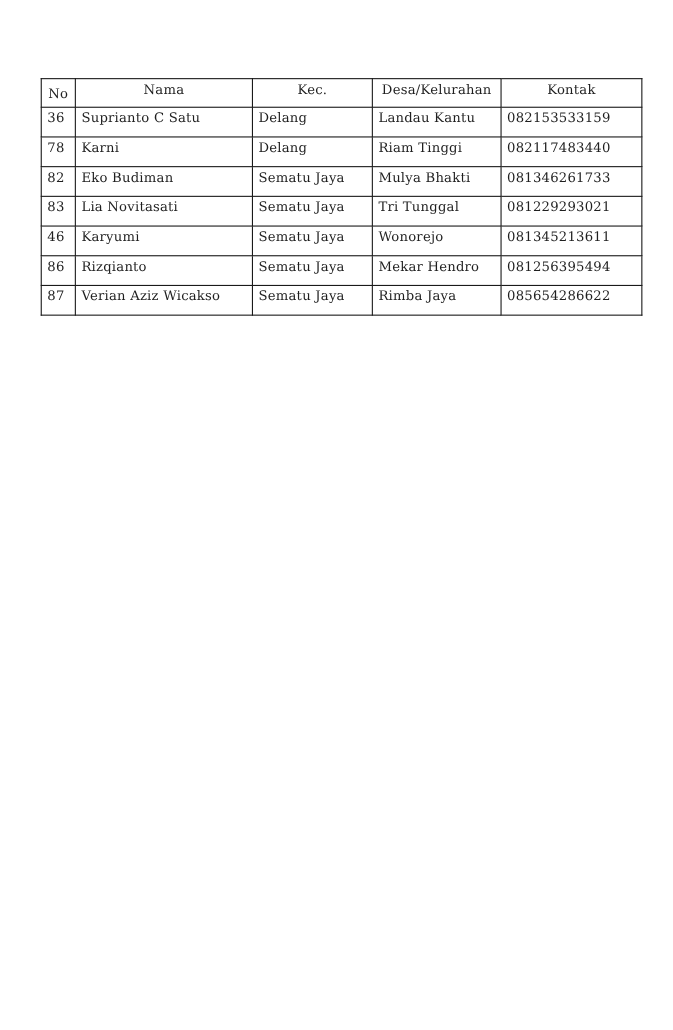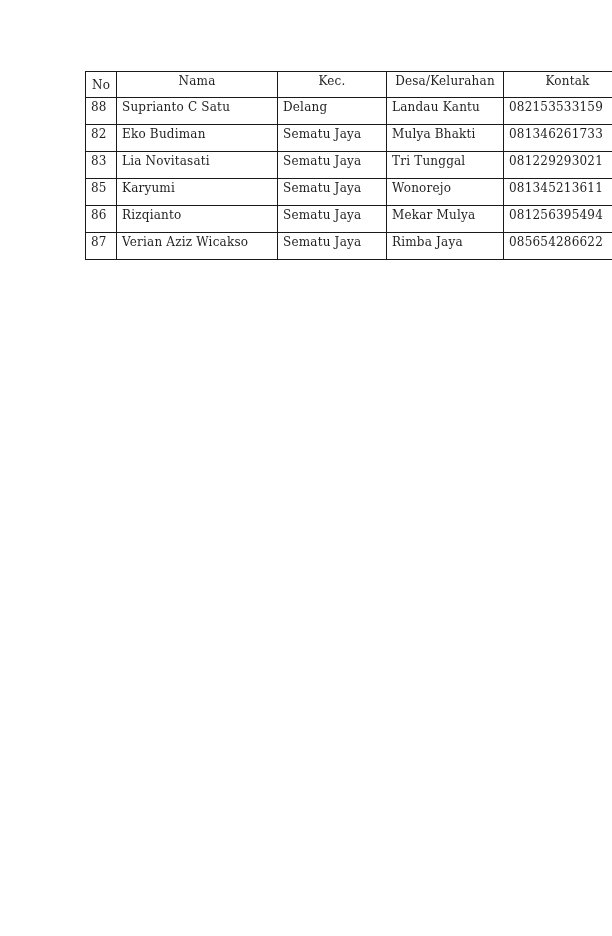--- a/index.html
+++ b/index.html
@@ -13,21 +13,20 @@
     background:var(--page-bg);
     font-family:"DejaVu Serif","Liberation Serif",serif;
     color:var(--text-color);
     position:relative;
     overflow:hidden;
   }
   .doc-page{
     position:absolute;
     left:0;top:0;width:532px;height:936px;
     background:var(--page-bg);
-    margin-left:48px;
   }
   table.contact-table{
     position:absolute;
     left:37px;
     top:71px;
     width:546px;
     border-collapse:collapse;
     table-layout:fixed;
     font-size:12px;
     letter-spacing:0.2px;
@@ -73,52 +72,59 @@
       <tr>
         <th class="col-no">No</th>
         <th class="col-nama">Nama</th>
         <th class="col-kec">Kec.</th>
         <th class="col-desa">Desa/Kelurahan</th>
         <th class="col-kontak">Kontak</th>
       </tr>
     </thead>
     <tbody>
         <tr>
-          <td class="col-no">88</td>
+          <td class="col-no">36</td>
           <td class="col-nama">Suprianto C Satu</td>
           <td class="col-kec">Delang</td>
           <td class="col-desa">Landau Kantu</td>
           <td class="col-kontak">082153533159</td>
+        </tr>
+        <tr>
+          <td class="col-no">78</td>
+          <td class="col-nama">Karni</td>
+          <td class="col-kec">Delang</td>
+          <td class="col-desa">Riam Tinggi</td>
+          <td class="col-kontak">082117483440</td>
         </tr>
         <tr>
           <td class="col-no">82</td>
           <td class="col-nama">Eko Budiman</td>
           <td class="col-kec">Sematu Jaya</td>
           <td class="col-desa">Mulya Bhakti</td>
           <td class="col-kontak">081346261733</td>
         </tr>
         <tr>
           <td class="col-no">83</td>
           <td class="col-nama">Lia Novitasati</td>
           <td class="col-kec">Sematu Jaya</td>
           <td class="col-desa">Tri Tunggal</td>
           <td class="col-kontak">081229293021</td>
         </tr>
         <tr>
-          <td class="col-no">85</td>
+          <td class="col-no">46</td>
           <td class="col-nama">Karyumi</td>
           <td class="col-kec">Sematu Jaya</td>
           <td class="col-desa">Wonorejo</td>
           <td class="col-kontak">081345213611</td>
         </tr>
         <tr>
           <td class="col-no">86</td>
           <td class="col-nama">Rizqianto</td>
           <td class="col-kec">Sematu Jaya</td>
-          <td class="col-desa">Mekar Mulya</td>
+          <td class="col-desa">Mekar Hendro</td>
           <td class="col-kontak">081256395494</td>
         </tr>
         <tr>
           <td class="col-no">87</td>
           <td class="col-nama">Verian Aziz Wicakso</td>
           <td class="col-kec">Sematu Jaya</td>
           <td class="col-desa">Rimba Jaya</td>
           <td class="col-kontak">085654286622</td>
         </tr>
       </tbody>

